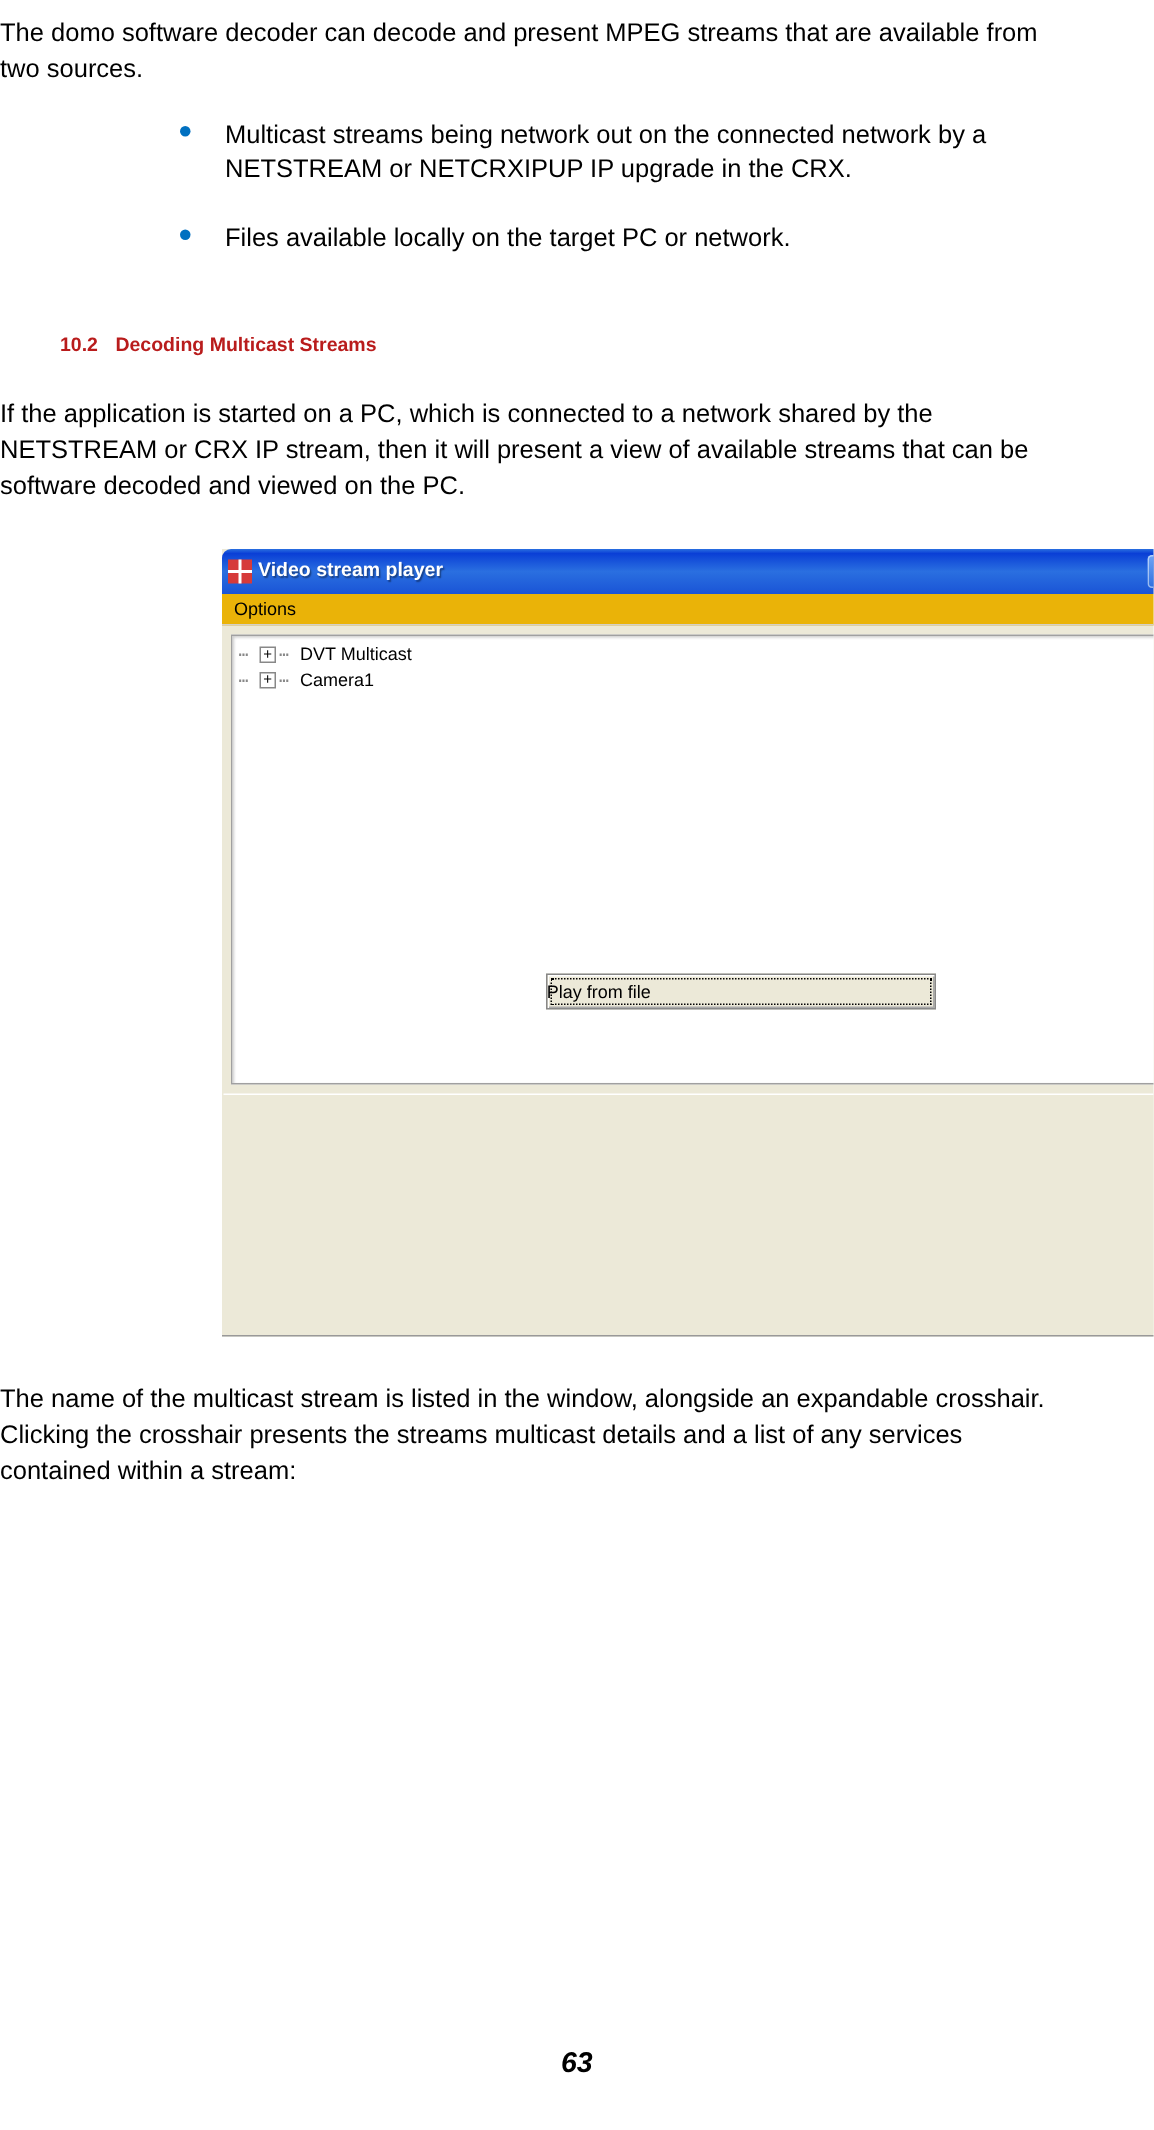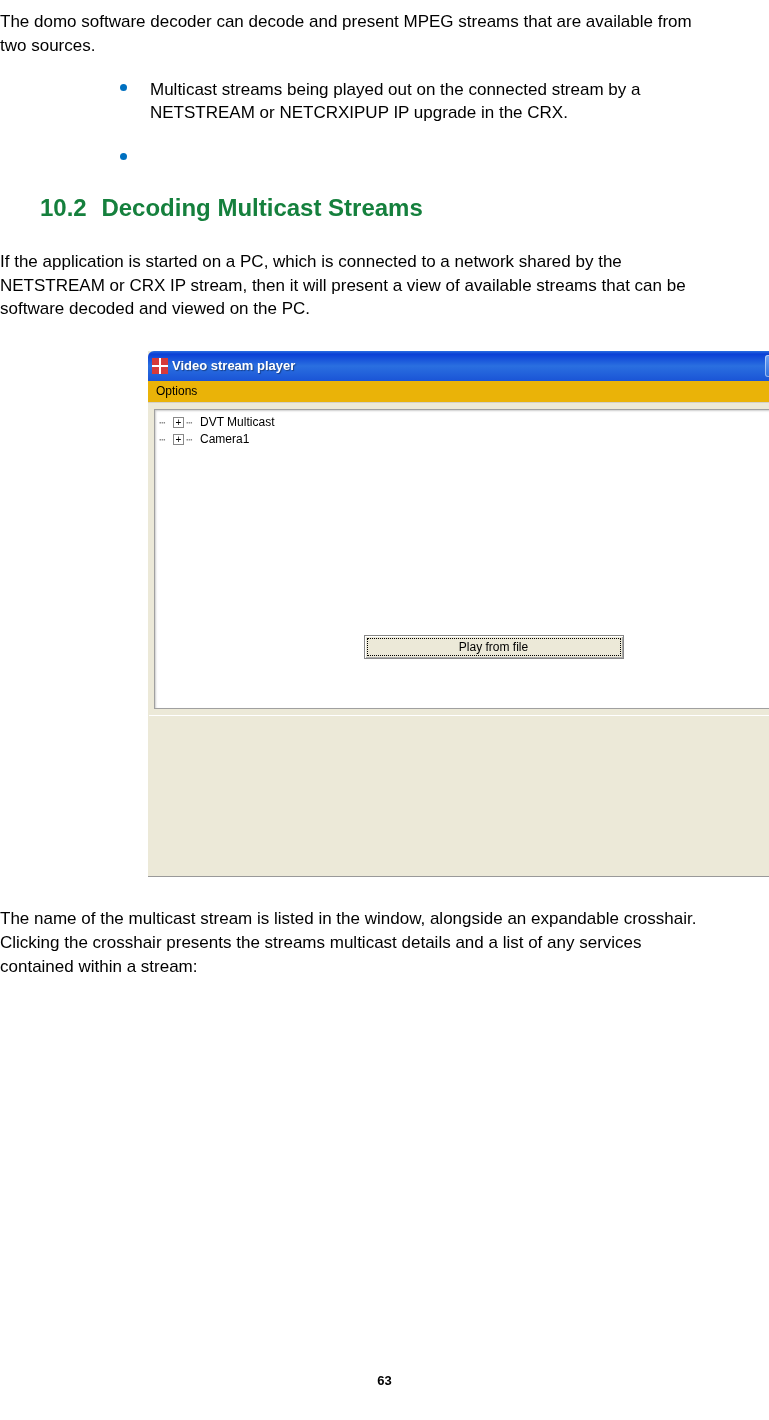--- a/index.html
+++ b/index.html
@@ -31,25 +31,25 @@
     .bullet-dot {
       position: absolute;
       left: 0;
       top: 6px;
       width: 7px;
       height: 7px;
       background: #0070c0;
       border-radius: 50%;
     }
     .section-heading {
-      color: #15803d;
+      color: #b91c1c;
       font-weight: bold;
-      font-size: 24px;
+      font-size: 13px;
       margin-left: 40px;
-      margin-top: 66px;
+      margin-top: 50px;
       margin-bottom: 25px;
     }
     .section-heading .sec-num { margin-right: 8px; }
     .win-screenshot {
       width: 692px;
       margin-left: 148px;
       margin-top: 30px;
       margin-bottom: 30px;
       background: #ece9d8;
       border-right: 1px solid #999;
@@ -161,51 +161,53 @@
       width: 260px;
       height: 24px;
       background: #ece9d8;
       border: 1px solid #888;
       box-shadow: 1px 1px 0 #fff inset, -1px -1px 0 #aaa inset;
       outline: 1px dotted #000;
       outline-offset: -4px;
       font-size: 12px;
       display: flex;
       align-items: center;
-      justify-content: center;
+      justify-content: flex-start;
     }
     .bottom-filler {
       height: 160px;
       background: #ece9d8;
       border-top: 1px solid #fff;
       margin: 0 1px 1px 1px;
     }
     .page-number {
       position: absolute;
       bottom: 30px;
       left: 0;
       right: 0;
       text-align: center;
       font-weight: bold;
-      font-size: 13px;
+      font-size: 19px;
       font-family: Arial, sans-serif;
+      font-style: italic;
     }
   </style>
 </head>
 <body>
 
 <p class="content-para">The domo software decoder can decode and present MPEG streams that are available from two sources.</p>
 
 <ul class="bullet-list">
   <li>
     <span class="bullet-dot"></span>
-    <span>Multicast streams being played out on the connected stream by a NETSTREAM or NETCRXIPUP IP upgrade in the CRX.</span>
+    <span>Multicast streams being network out on the connected network by a NETSTREAM or NETCRXIPUP IP upgrade in the CRX.</span>
   </li>
   <li>
     <span class="bullet-dot"></span>
+    <span>Files available locally on the target PC or network.</span>
   </li>
 </ul>
 
 <h2 class="section-heading">
   <span class="sec-num">10.2</span>
   <span>Decoding Multicast Streams</span>
 </h2>
 
 <p class="content-para">If the application is started on a PC, which is connected to a network shared by the NETSTREAM or CRX IP stream, then it will present a view of available streams that can be software decoded and viewed on the PC.</p>
 

